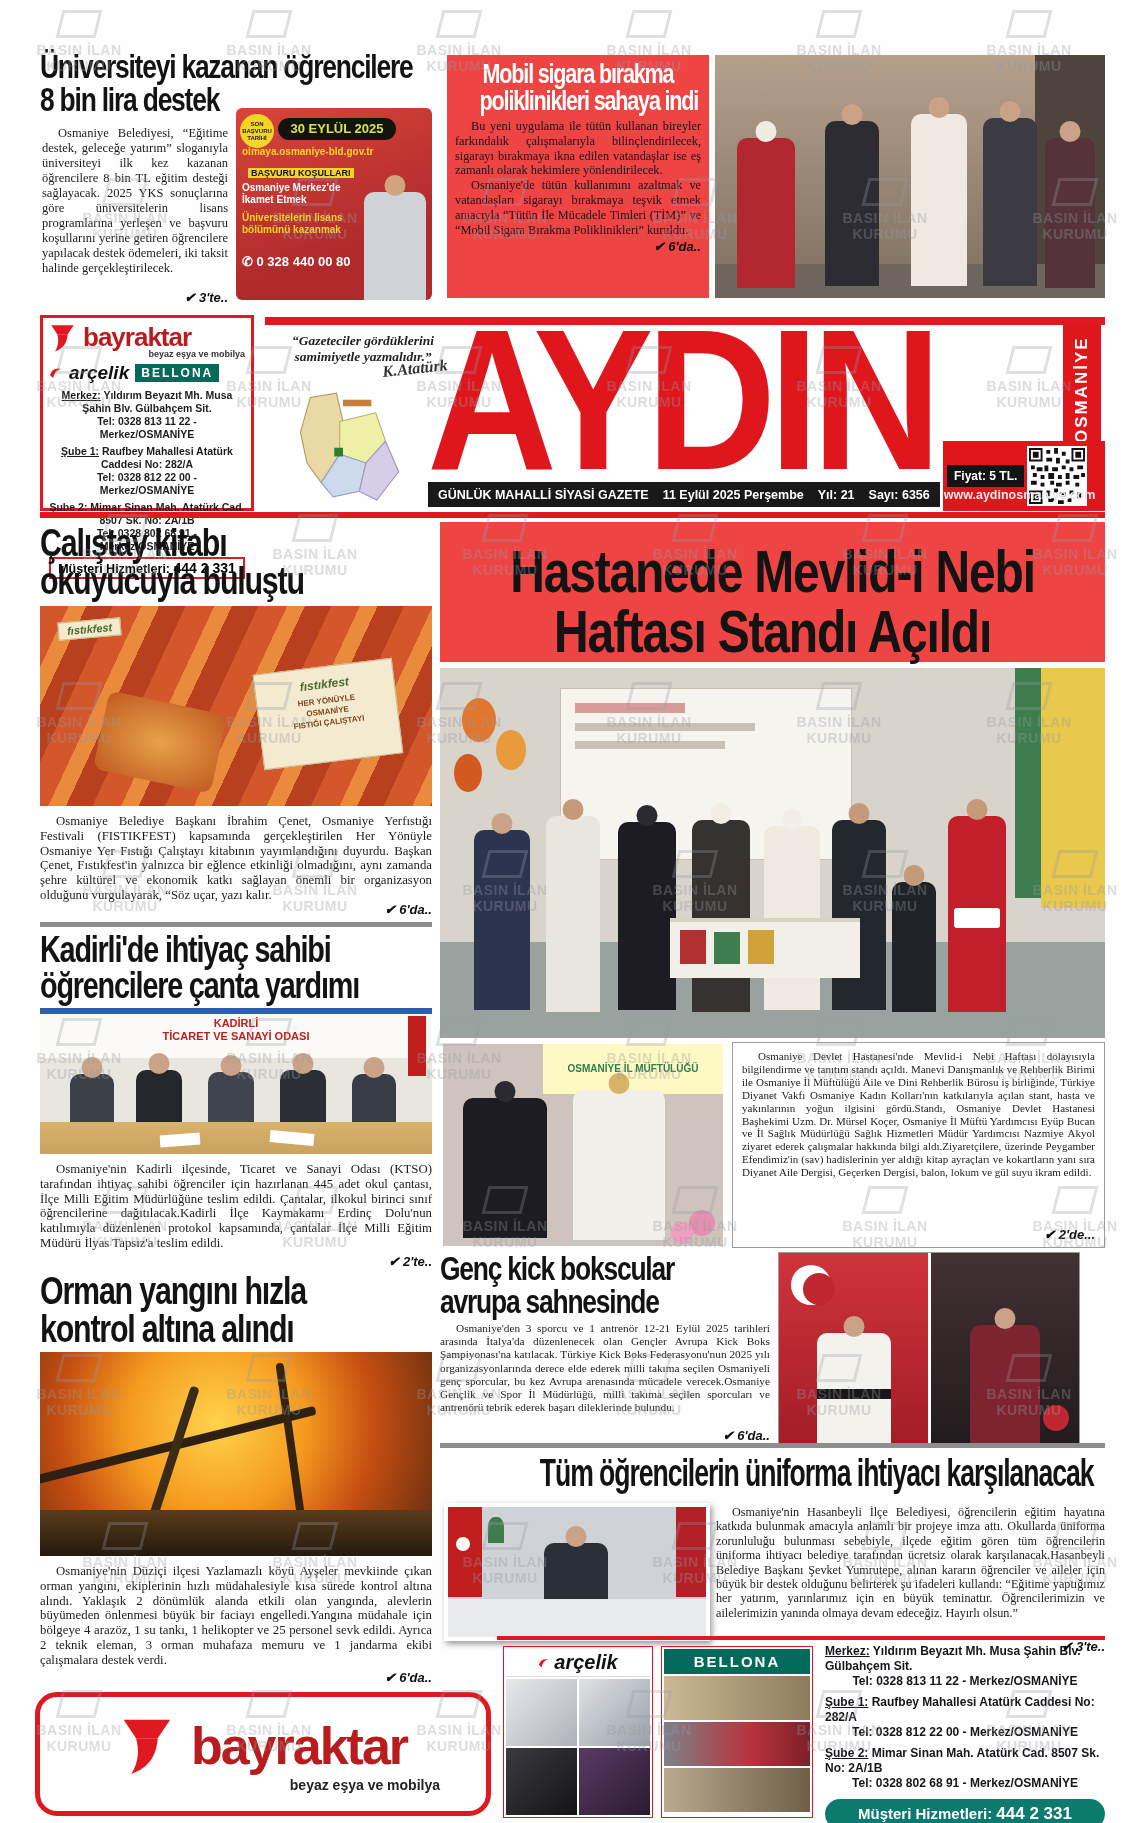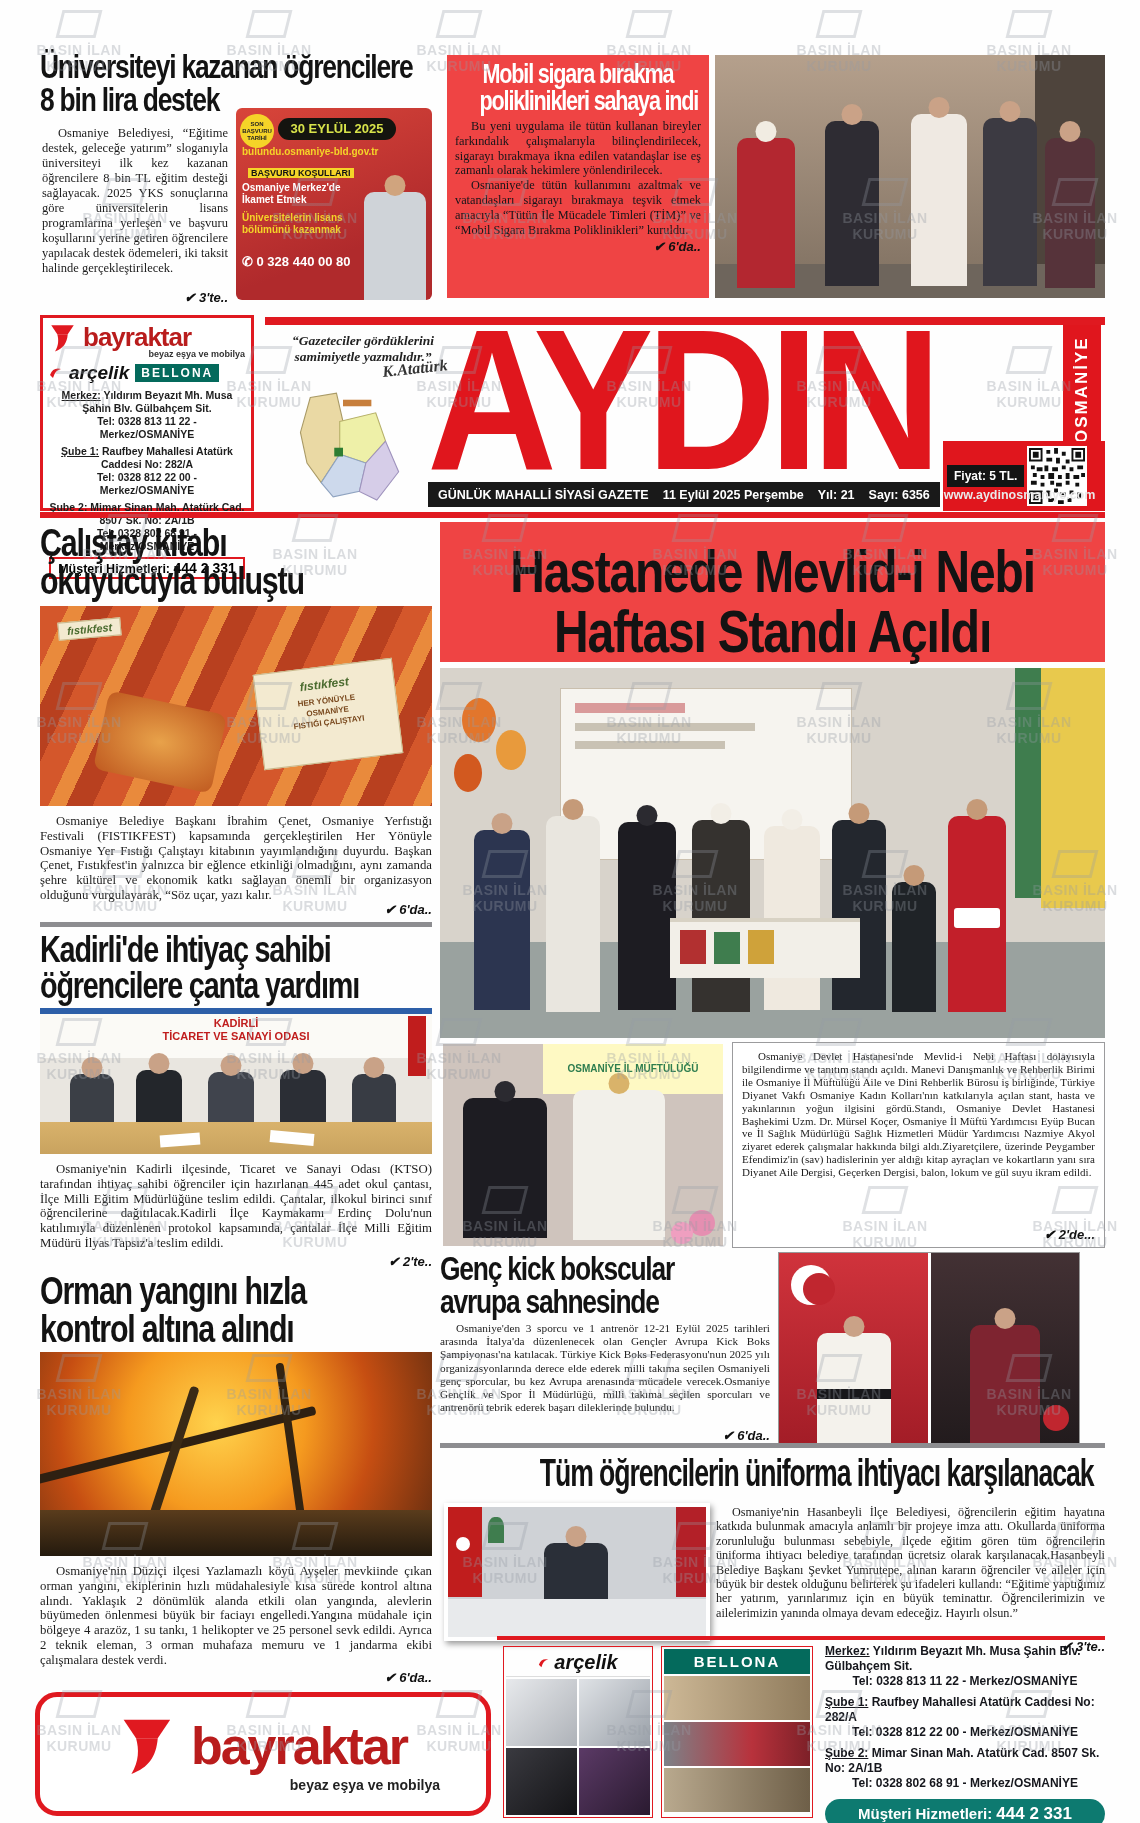--- a/index.html
+++ b/index.html
@@ -71,21 +71,21 @@
       <span class="ln">8 bin lira destek</span>
     </div>
     <div class="body abs" style="left:2px;top:76px;width:186px;font-size:12.5px;line-height:15px;">
       <p>Osmaniye Belediyesi, “Eğitime destek, geleceğe yatırım” sloganıyla üniversiteyi ilk kez kazanan öğrencilere 8 bin TL eğitim desteği sağlayacak. 2025 YKS sonuçlarına göre üniversitelerin lisans programlarına yerleşen ve başvuru koşullarını yerine getiren öğrencilere yapılacak destek ödemeleri, iki taksit halinde gerçekleştirilecek.</p>
     </div>
     <div class="ref abs" style="left:2px;top:240px;width:186px;">✔ 3'te..</div>
 
     <div class="promo abs" style="left:196px;top:58px;width:196px;height:192px;">
       <div class="abs" style="left:4px;top:6px;width:34px;height:34px;border-radius:50%;background:#f5d428;color:#222;font-weight:bold;font-size:6px;text-align:center;line-height:7px;padding-top:7px;box-sizing:border-box;">SON BAŞVURU TARİHİ</div>
       <div class="pill-dark abs" style="left:42px;top:10px;width:118px;height:22px;font-size:13px;line-height:22px;">30 EYLÜL 2025</div>
-      <div class="ylw abs" style="left:6px;top:38px;font-size:10px;">bulundu.osmaniye-bld.gov.tr</div>
+      <div class="ylw abs" style="left:6px;top:38px;font-size:10px;">olmaya.osmaniye-bld.gov.tr</div>
       <div class="abs" style="left:6px;top:54px;"><span class="hlight" style="font-size:9px;"></span><span class="hlight" style="font-size:9px;">BAŞVURU KOŞULLARI</span></div>
       <div class="abs" style="left:6px;top:74px;width:110px;font-size:10px;font-weight:bold;color:#fff;line-height:12px;">Osmaniye Merkez'de İkamet Etmek</div>
       <div class="abs ylw" style="left:6px;top:104px;width:110px;font-size:10px;line-height:12px;">Üniversitelerin lisans bölümünü kazanmak</div>
       <div class="abs" style="left:6px;top:146px;color:#fff;font-weight:bold;font-size:13px;"><span>✆</span> <span>0 328 440 00 80</span></div>
 
       <div class="fig" style="left:128px;bottom:0;width:62px;height:108px;background:#cfd3d8;--head:#d0a47e;"></div>
     </div>
   </section>
 
   <section class="abs" style="left:447px;top:55px;width:658px;height:243px;">

